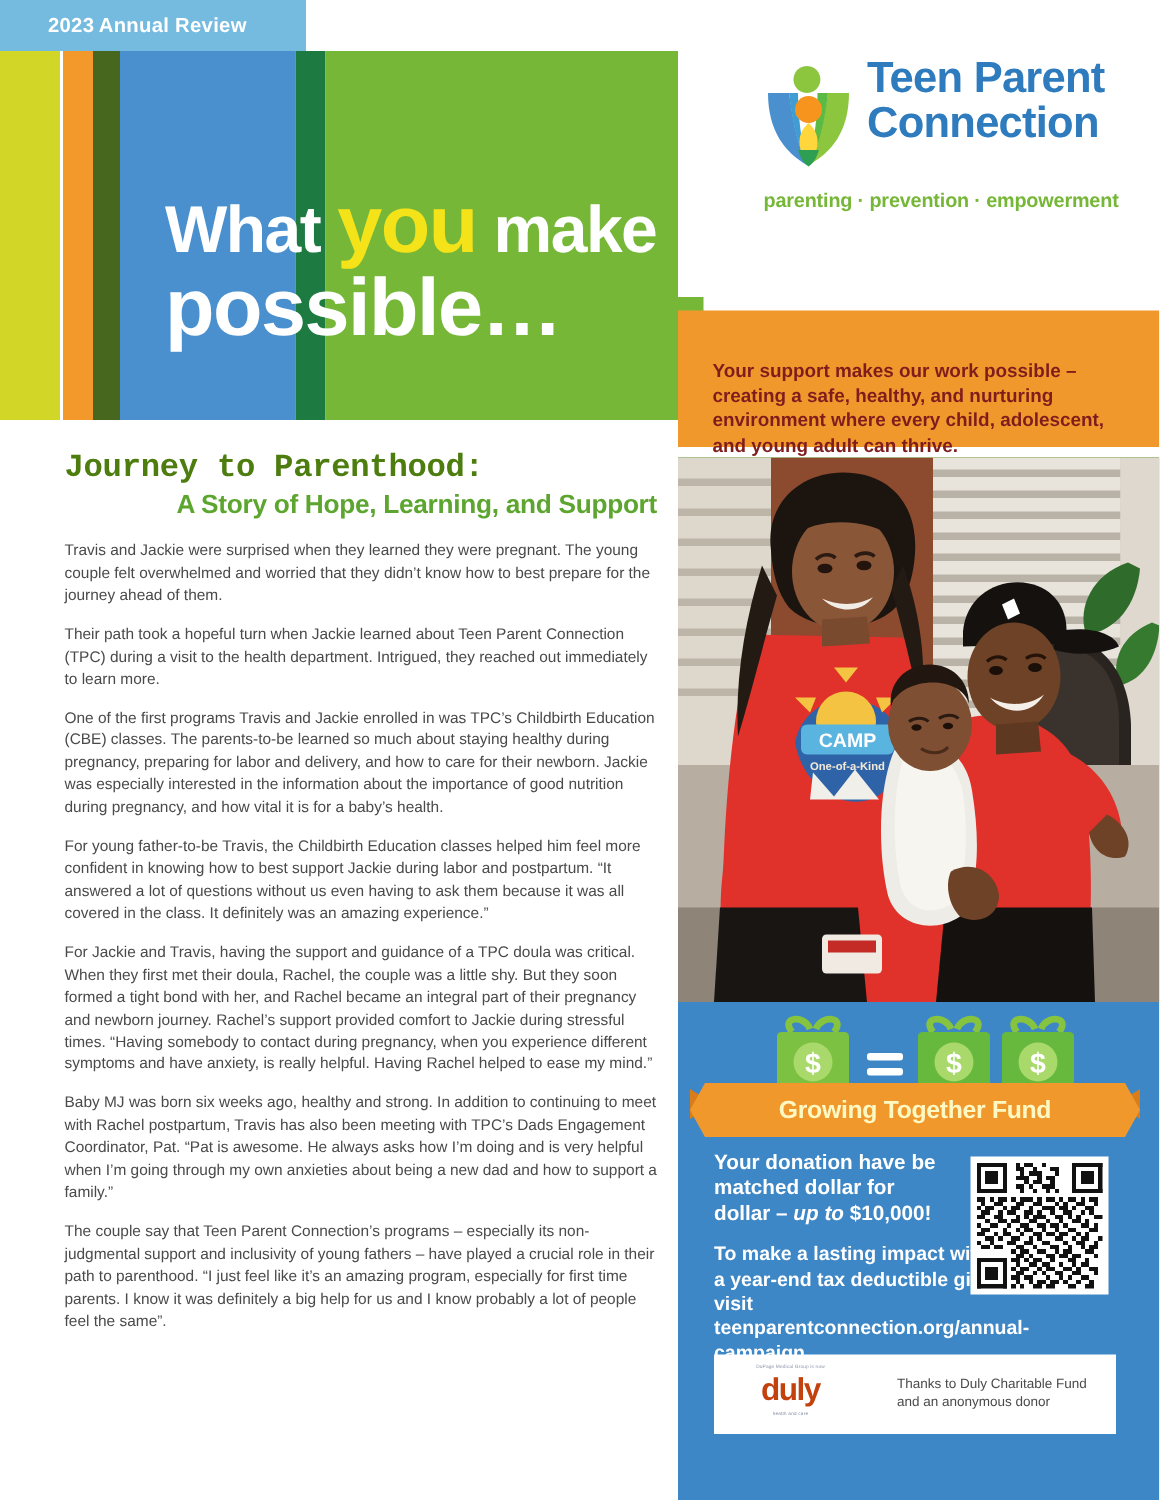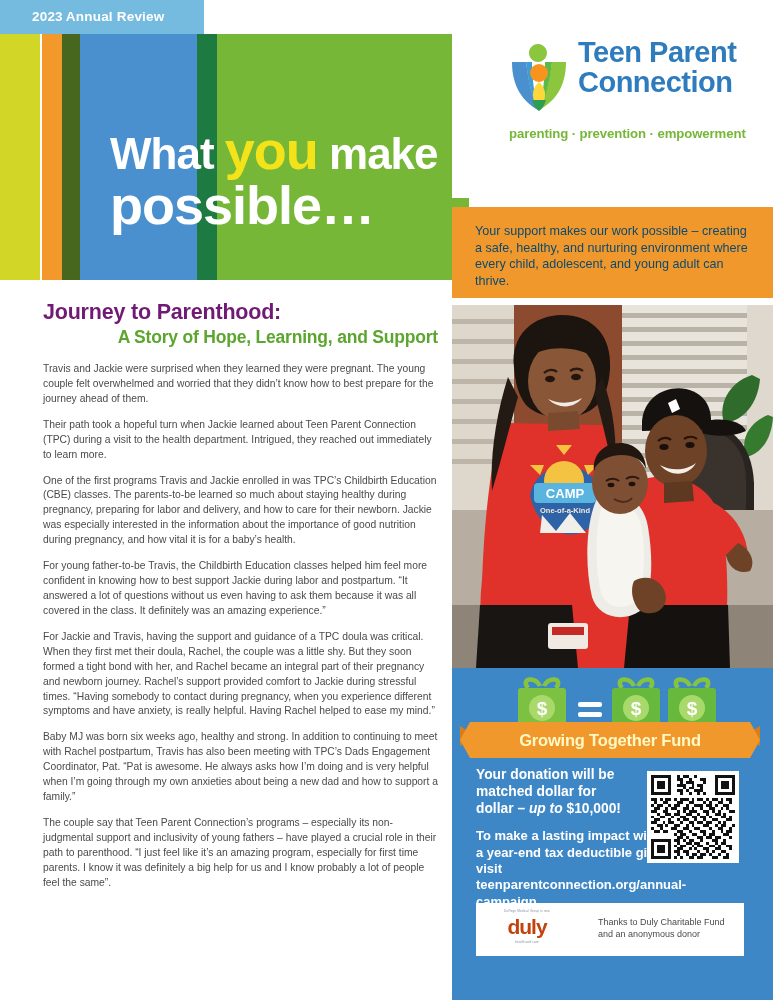--- a/index.html
+++ b/index.html
@@ -77,28 +77,28 @@
   .callout-green {
     position: absolute; left: 443px; top: 198px;
     width: 26px; height: 78px; background: #76b738;
   }
   .callout {
     position: absolute; left: 452px; top: 207px;
     width: 321px; height: 91px;
     background: #f1982d;
   }
   .callout p {
-    position: absolute; left: 23px; top: 16px; width: 280px;
-    color: #0c4a6e; font-size: 12.6px; font-weight: normal; line-height: 1.33;
+    position: absolute; left: 23px; top: 32px; width: 280px;
+    color: #7f1d1d; font-size: 12.6px; font-weight: bold; line-height: 1.33;
   }
 
   
   .article { position: absolute; left: 43px; top: 300px; width: 395px; }
   .headline1 {
-    color: #701a75; font-size: 21.5px; font-weight: bold; letter-spacing: -0.2px;
+    color: #4d7c0f; font-size: 21.5px; font-weight: bold; letter-spacing: -0.2px; font-family: Liberation Mono, monospace;
   }
   .headline2 {
     color: #5ca52e; font-size: 17.5px; font-weight: bold; margin-top: 2px;
     letter-spacing: -0.2px;
     text-align: right;
   }
   .body-copy { margin-top: 14px; }
   .body-copy p {
     color: #4a4a4a; font-size: 10.3px; line-height: 1.45;
     margin-bottom: 11px; text-align: left;
@@ -396,21 +396,21 @@
       <svg viewBox="0 0 300 36" xmlns="http://www.w3.org/2000/svg">
         <path d="M0 4 L16 14 L0 24 Z" fill="#d87d1a"></path>
         <path d="M300 4 L284 14 L300 24 Z" fill="#d87d1a"></path>
         <path d="M10 0 L290 0 L300 18 L290 36 L10 36 L0 18 Z" fill="#f1982d"></path>
       </svg>
     </div>
     <div class="ribbon-label">Growing Together Fund</div>
 
     <div class="donate-text">
       <p class="big">
-        <span>Your donation will be</span><br>
+        <span>Your donation have be</span><br>
         <span>matched dollar for</span><br>
         <span>dollar – </span><em>up to</em><span> $10,000!</span>
       </p>
       <p class="sub">
         <span>To make a lasting impact with a year-end tax deductible gift visit</span>
         <span class="url">teenparentconnection.org/annual-campaign</span>
       </p>
     </div>
 
     <div class="qr">

